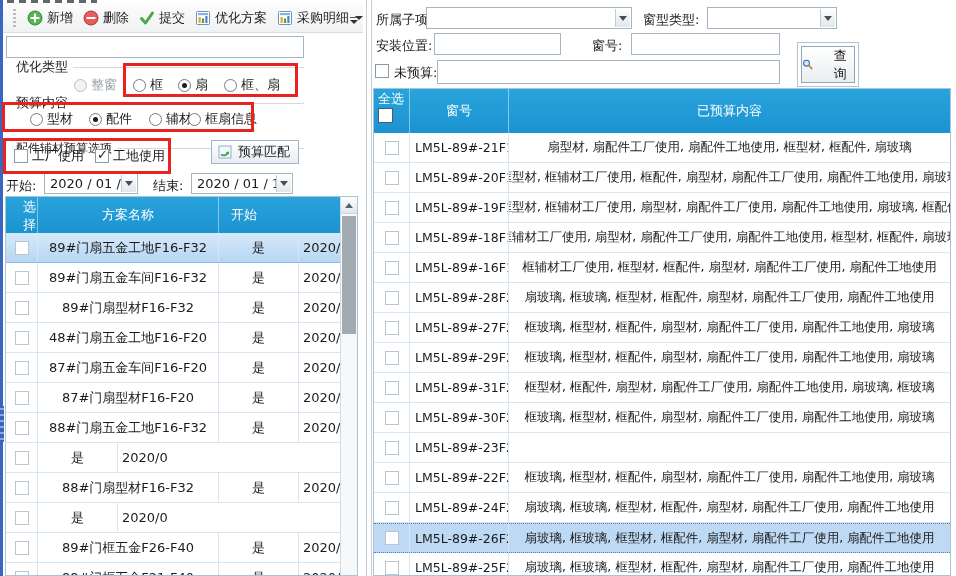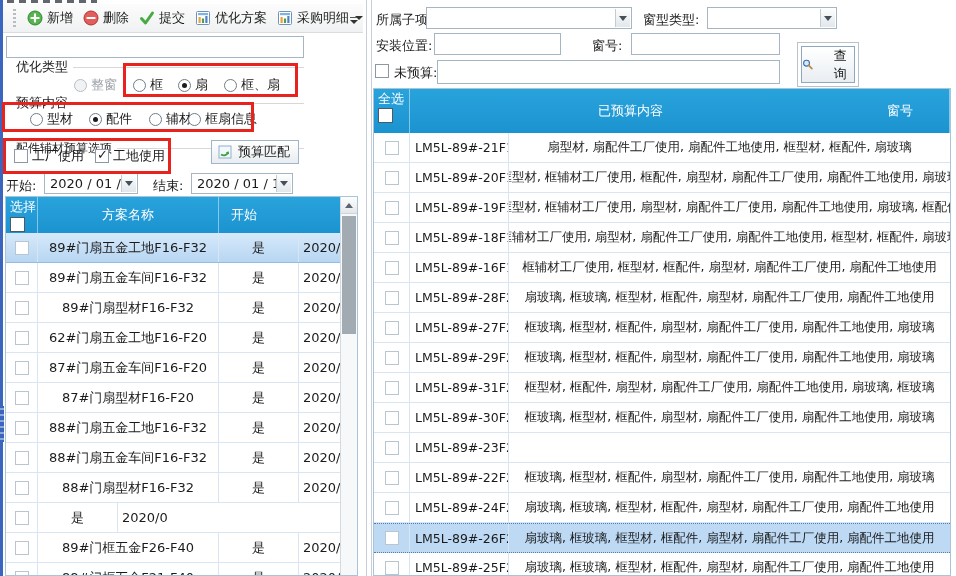--- a/index.html
+++ b/index.html
@@ -52,21 +52,21 @@
   .datepicker { position:absolute; top:173px; height:21px; border:1px solid #a5b5c2; background:#fff; display:flex; align-items:center; padding-left:5px; }
   .dp-arrow { position:absolute; right:1px; top:1px; bottom:1px; width:15px; background:linear-gradient(#fdfdfd,#e2e7eb);
     border-left:1px solid #c2ccd4; display:flex; align-items:center; justify-content:center; }
   .tri { width:0; height:0; border-left:4px solid transparent; border-right:4px solid transparent; border-top:5px solid #45505a; }
   .tri-up { width:0; height:0; border-left:4px solid transparent; border-right:4px solid transparent; border-bottom:5px solid #5a646d; }
 
   
   .ltable { position:absolute; left:5px; top:196px; width:353px; height:380px; border:1px solid #a9c4d8; background:#fff; overflow:hidden; }
   .lhead { display:flex; height:36px; background:linear-gradient(#29a3dc,#1b93d0); }
   .hc { border-right:1px solid rgba(255,255,255,.45); color:#fff; display:flex; align-items:center; justify-content:center; overflow:hidden; }
-  .lhead .h0 { width:32px; flex-direction:column; align-items:flex-start; justify-content:flex-start; padding:1px 0 0 4px; gap:1px; }
+  .lhead .h0 { width:32px; flex-direction:column; align-items:flex-start; justify-content:flex-start; padding:1px 0 0 17px; gap:1px; }
   .lhead .h0 .cb { width:15px; height:15px; border-color:#4a5a66; }
   .lhead .h1 { width:181px; } .lhead .h2 { width:80px; } .lhead .h3 { flex:1; border-right:none; justify-content:flex-start; padding-left:12px; }
   .lbody { position:absolute; left:0; top:36px; width:336px; bottom:0; }
   .lrow { display:flex; height:30px; border-bottom:1px solid #d9e6f1; align-items:stretch; background:#fff; }
   .lrow > div { display:flex; align-items:center; justify-content:center; border-right:1px solid #d9e6f1; overflow:hidden; white-space:nowrap; }
   .lrow .c0 { width:32px; } .lrow .c1 { width:181px; } .lrow .c2 { width:80px; } .lrow .c3 { flex:1; border-right:none; justify-content:flex-start; padding-left:4px; }
   .lrow.selected { background:linear-gradient(#d6e9fa,#b7d6f2); border-bottom:1px solid #95bde4; }
   .lscroll { position:absolute; top:0; right:0; width:17px; bottom:0; background:#f7f8f9; border-left:1px solid #d2dbe2; }
   .lscroll .up { height:17px; background:linear-gradient(#fdfdfd,#e4e7ea); border-bottom:1px solid #cfd6db; display:flex; align-items:center; justify-content:center; }
   .lscroll .thumb { position:absolute; left:1px; right:1px; top:19px; height:118px; background:#a3abb2; }
@@ -271,21 +271,21 @@
             <span class="cb dim"></span>
           </div>
     <div class="c1">89#门扇型材F16-F32</div>
     <div class="c2">是</div>
     <div class="c3">2020/0</div>
   </div>
         <div class="lrow">
     <div class="c0">
             <span class="cb dim"></span>
           </div>
-    <div class="c1">62#门扇五金工地F16-F20</div>
+    <div class="c1">48#门扇五金工地F16-F20</div>
     <div class="c2">是</div>
     <div class="c3">2020/0</div>
   </div>
         <div class="lrow">
     <div class="c0">
             <span class="cb dim"></span>
           </div>
     <div class="c1">87#门扇五金车间F16-F20</div>
     <div class="c2">是</div>
     <div class="c3">2020/0</div>
@@ -303,21 +303,20 @@
             <span class="cb dim"></span>
           </div>
     <div class="c1">88#门扇五金工地F16-F32</div>
     <div class="c2">是</div>
     <div class="c3">2020/0</div>
   </div>
         <div class="lrow">
     <div class="c0">
             <span class="cb dim"></span>
           </div>
-    <div class="c1">88#门扇五金车间F16-F32</div>
     <div class="c2">是</div>
     <div class="c3">2020/0</div>
   </div>
         <div class="lrow">
     <div class="c0">
             <span class="cb dim"></span>
           </div>
     <div class="c1">88#门扇型材F16-F32</div>
     <div class="c2">是</div>
     <div class="c3">2020/0</div>
@@ -390,22 +389,22 @@
       <span>查询</span>
     </div>
   </div>
 
   <div class="rtable">
     <div class="rhead">
       <div class="hc h0">
         <span>全选</span>
         <span class="cb"></span>
       </div>
+      <div class="hc h1">窗号</div>
       <div class="hc h2">已预算内容</div>
-      <div class="hc h1">窗号</div>
     </div>
     <div id="rrows">
         <div class="rrow">
     <div class="c0">
             <span class="cb dim"></span>
           </div>
     <div class="c1">LM5L-89#-21F19</div>
     <div class="c2">扇型材, 扇配件工厂使用, 扇配件工地使用, 框型材, 框配件, 扇玻璃</div>
   </div>
         <div class="rrow">

